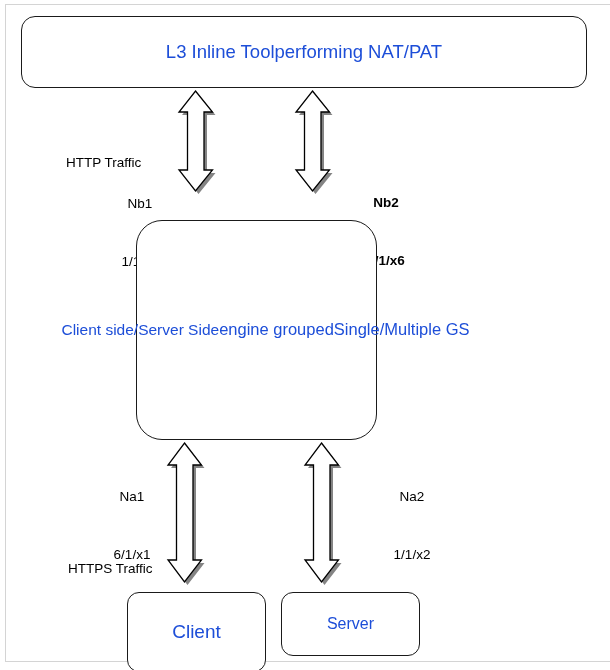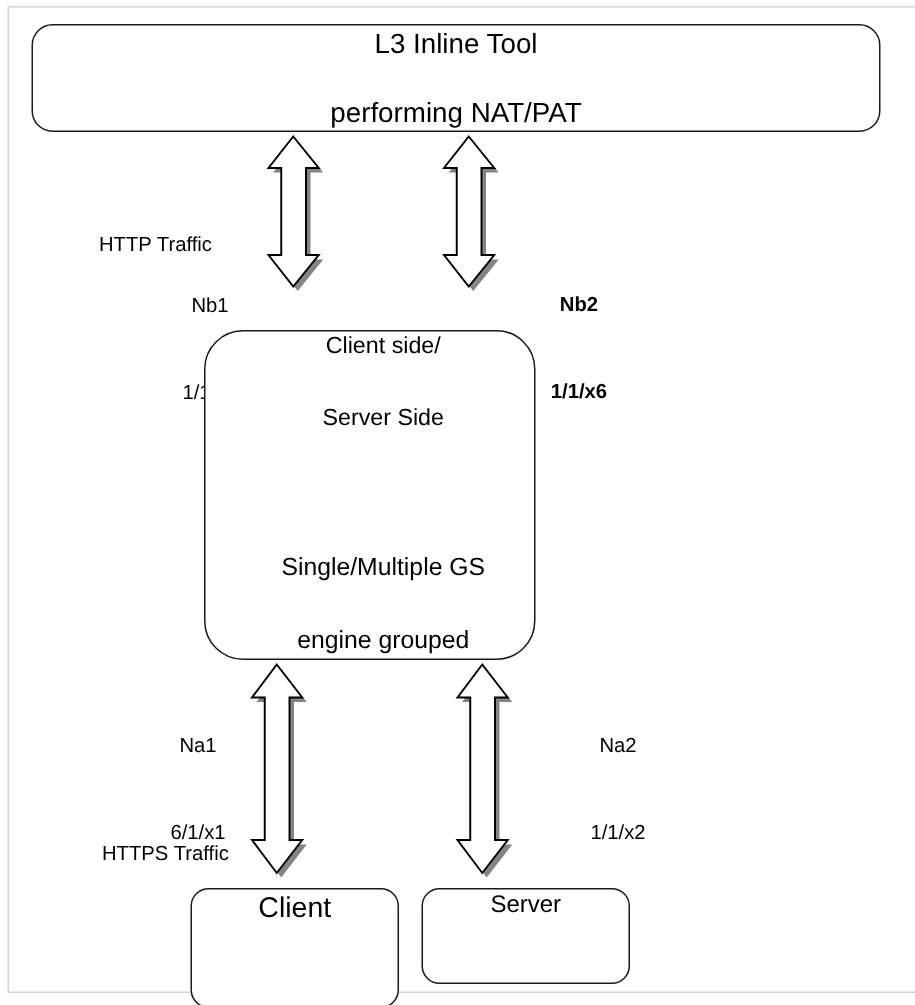--- a/index.html
+++ b/index.html
@@ -29,39 +29,39 @@
     box-sizing: border-box;
     background: transparent;
   }
   
   .node {
     position: absolute;
     box-sizing: border-box;
     border: 1.3px solid #1a1a1a;
     background: #ffffff;
     display: flex;
-    flex-direction: column;
+    flex-direction: row;
     align-items: center;
-    justify-content: space-between;
+    justify-content: center;
     text-align: center;
-    color: #000000;
+    color: #1d4ed8;
     line-height: 1.32;
   }
   #node-tool {
     left: 21px;
     top: 16px;
     width: 566px;
     height: 72px;
     border-radius: 14px;
     font-size: 18.5px;
   }
   #node-gs {
     left: 136px;
     top: 220px;
-    width: 221px;
+    width: 241px;
     height: 220px;
     border-radius: 26px;
     font-size: 15.5px;
     padding-left: 18px;
   }
   #node-gs .para-gap { height: 22px; }
   #node-gs .para2 { font-size: 16.5px; }
   #node-client {
     left: 127px;
     top: 592px;
@@ -141,22 +141,22 @@
 
   <div class="label center" id="lbl-nb2">
     <span class="line">Nb2</span>
     <span class="line">1/1/x6</span>
   </div>
 
   <div class="node" id="node-gs">
     <span class="line">Client side/</span>
     <span class="line">Server Side</span>
     <span class="para-gap"></span>
+    <span class="line para2">engine grouped</span>
     <span class="line para2">Single/Multiple GS</span>
-    <span class="line para2">engine grouped</span>
   </div>
 
   <div class="arrow" id="arrow-na1" style="left:164px; top:441px;">
     <svg width="44" height="150" viewBox="0 0 44 150" xmlns="http://www.w3.org/2000/svg">
       <path d="M 23.5 6 L 40.5 27 L 32 27 L 32 122 L 40.5 122 L 23.5 144 L 7 122 L 15.5 122 L 15.5 27 L 7 27 Z" fill="#7d7d7d" stroke="none" opacity="0.95"></path>
       <path d="M 20.5 2 L 37.5 24 L 29 24 L 29 119 L 37.5 119 L 20.5 141 L 4 119 L 12.5 119 L 12.5 24 L 4 24 Z" fill="#ffffff" stroke="#000000" stroke-width="1.3" stroke-linejoin="miter"></path>
     </svg>
   </div>
 
   <div class="arrow" id="arrow-na2" style="left:301px; top:441px;">

